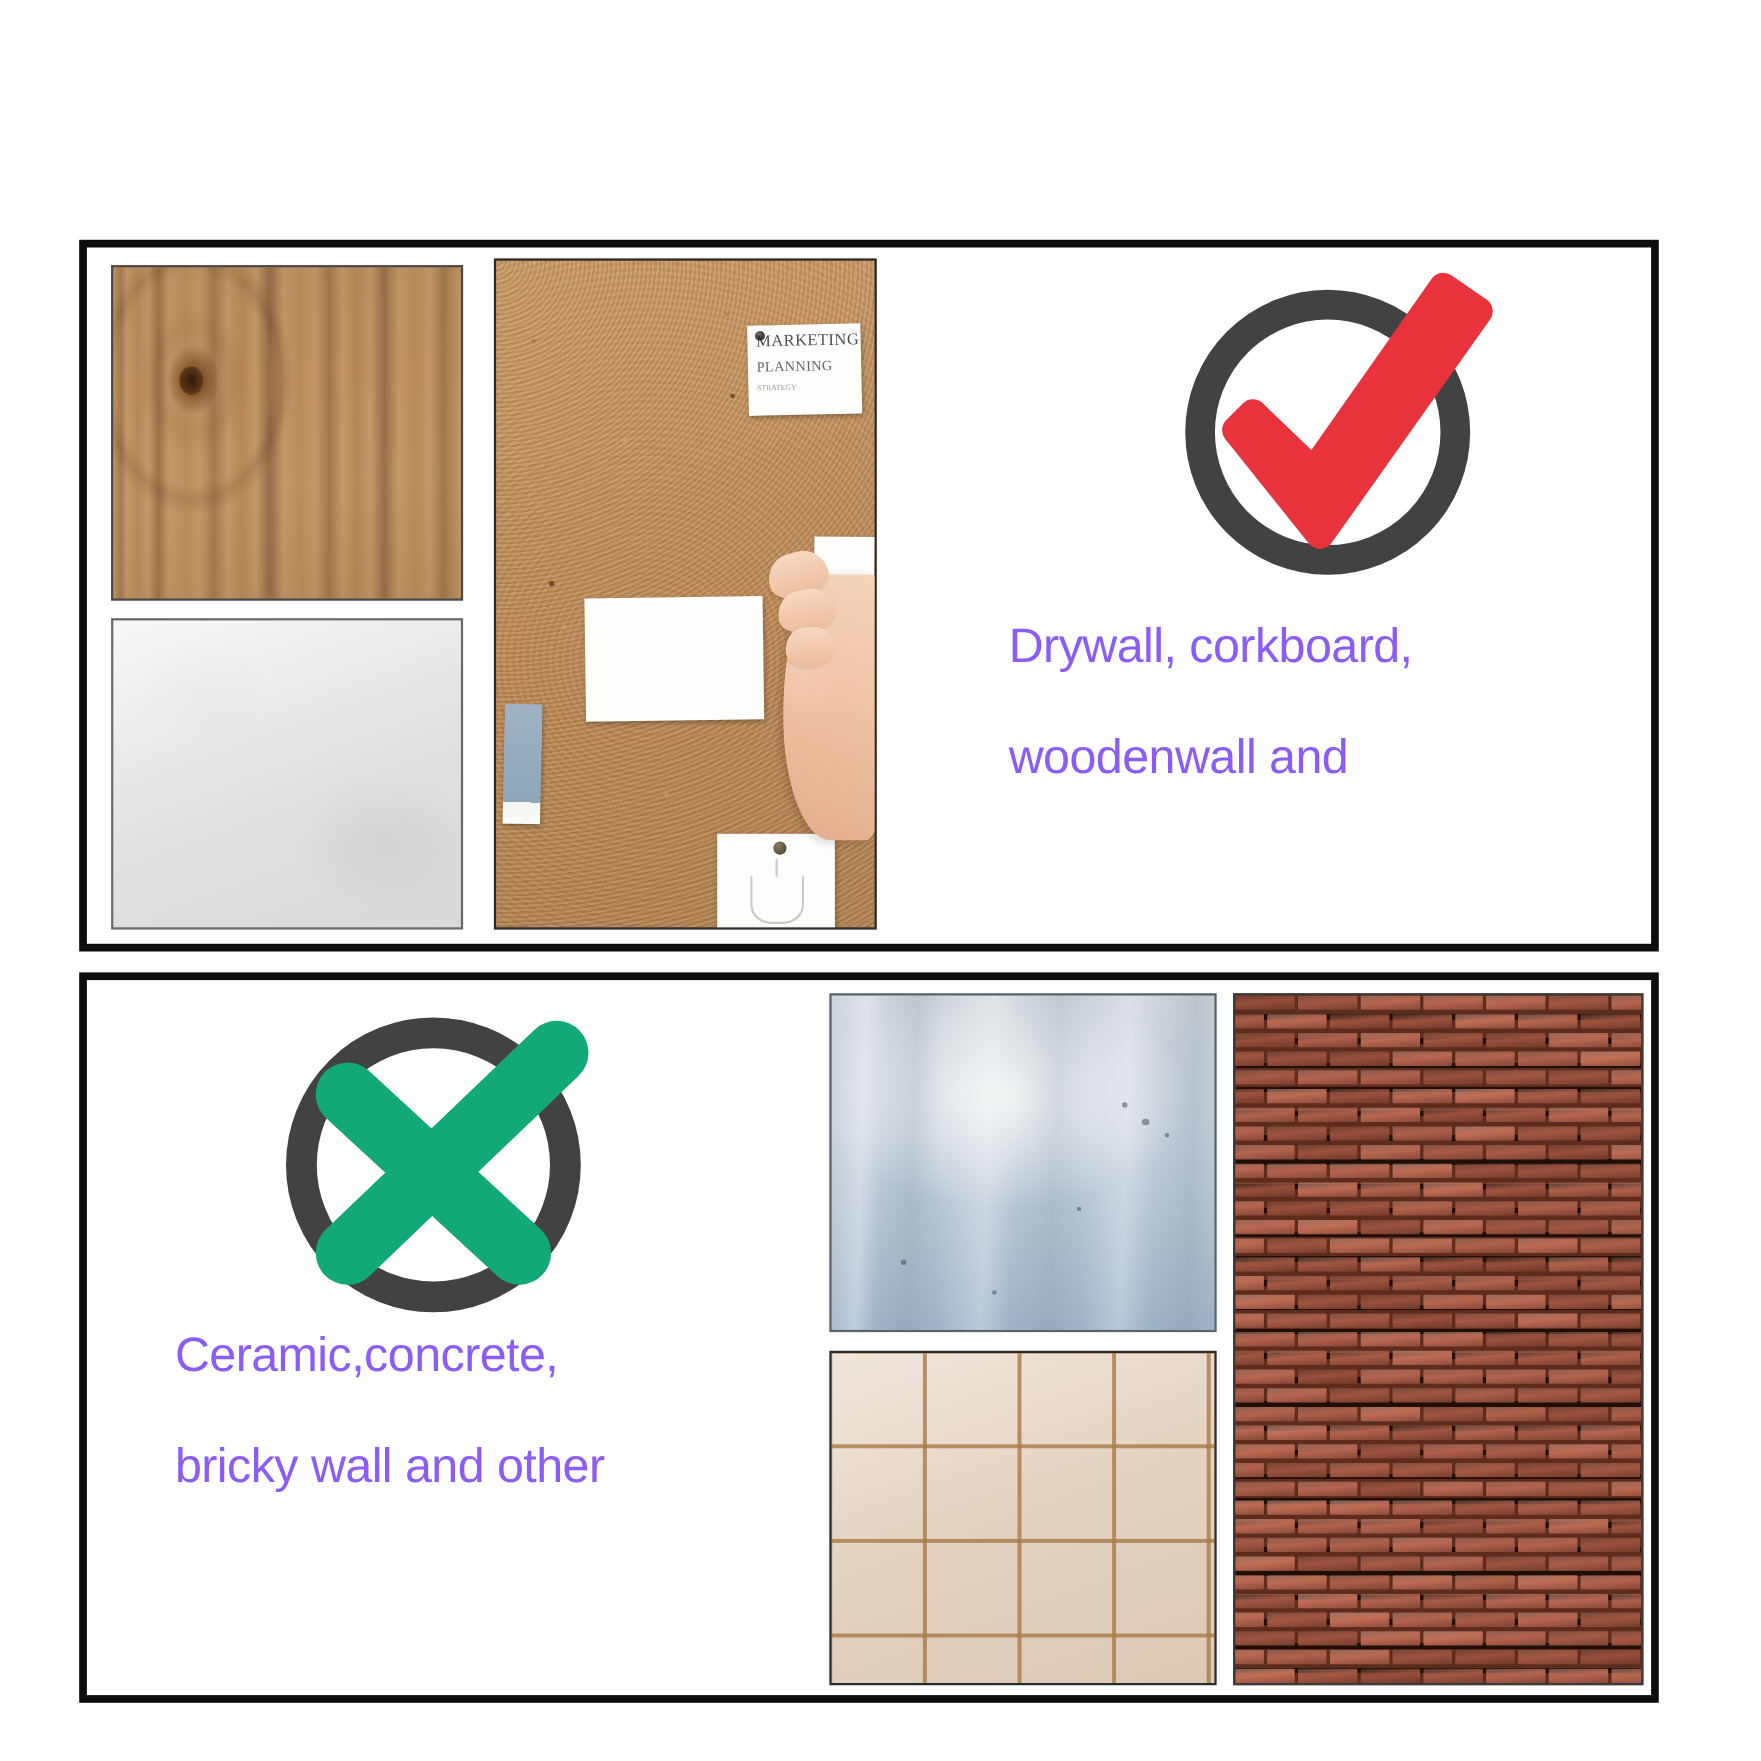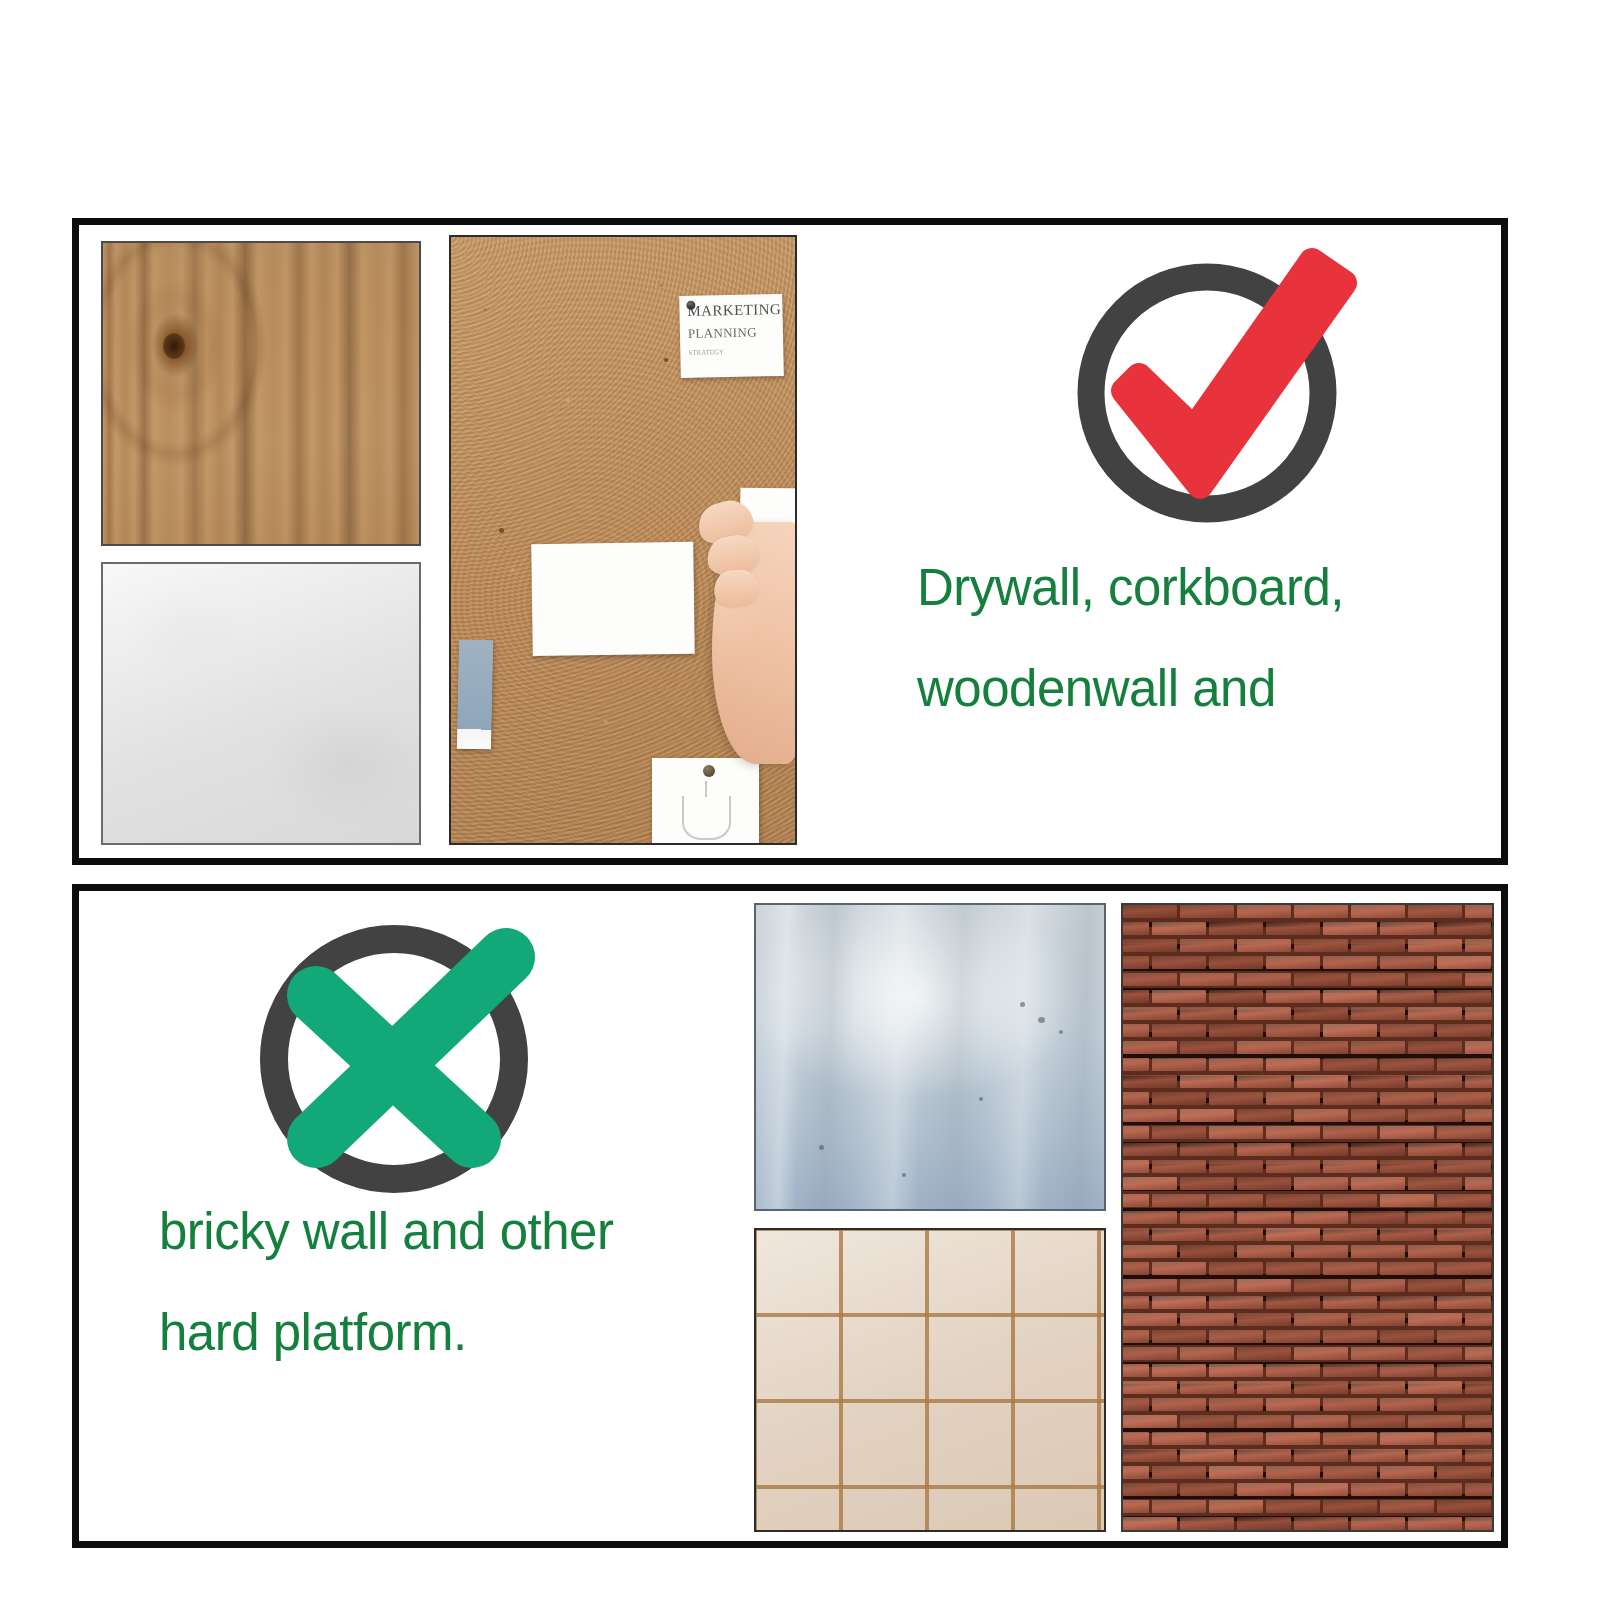--- a/index.html
+++ b/index.html
@@ -295,22 +295,22 @@
   }
 
   
   .status-icon {
     position: absolute;
   }
 
   
   .caption {
     position: absolute;
-    color: #15803d;
-    font-size: 51px;
+    color: #8b5cf6;
+    font-size: 44px;
     line-height: 101px;
     letter-spacing: -0.5px;
     white-space: nowrap;
   }
   .caption div { white-space: nowrap; }
 </style>
 </head>
 <body>
 
 <div id="page">
@@ -373,22 +373,22 @@
       <svg viewBox="0 0 310 300" width="310" height="300" aria-hidden="true">
         <circle cx="150" cy="152" r="120" fill="none" stroke="#424242" stroke-width="28"></circle>
         <g stroke="#12a878" stroke-width="58" stroke-linecap="round">
           <line x1="72" y1="88" x2="228" y2="232"></line>
           <line x1="72" y1="232" x2="262" y2="50"></line>
         </g>
       </svg>
     </div>
 
     <div class="caption" style="left:80px; top:290px;">
+      <div>Ceramic,concrete,</div>
       <div>bricky wall and other</div>
-      <div>hard platform.</div>
     </div>
 
     <div class="tex concrete" style="left:675px; top:12px; width:352px; height:308px;">
       <div class="concrete-fleck" style="left:76%; top:32%; width:5px; height:5px;"></div>
       <div class="concrete-fleck" style="left:81%; top:37%; width:7px; height:6px;"></div>
       <div class="concrete-fleck" style="left:87%; top:41%; width:4px; height:4px;"></div>
       <div class="concrete-fleck" style="left:18%; top:79%; width:5px; height:5px;"></div>
       <div class="concrete-fleck" style="left:42%; top:88%; width:4px; height:4px;"></div>
       <div class="concrete-fleck" style="left:64%; top:63%; width:4px; height:4px;"></div>
     </div>

